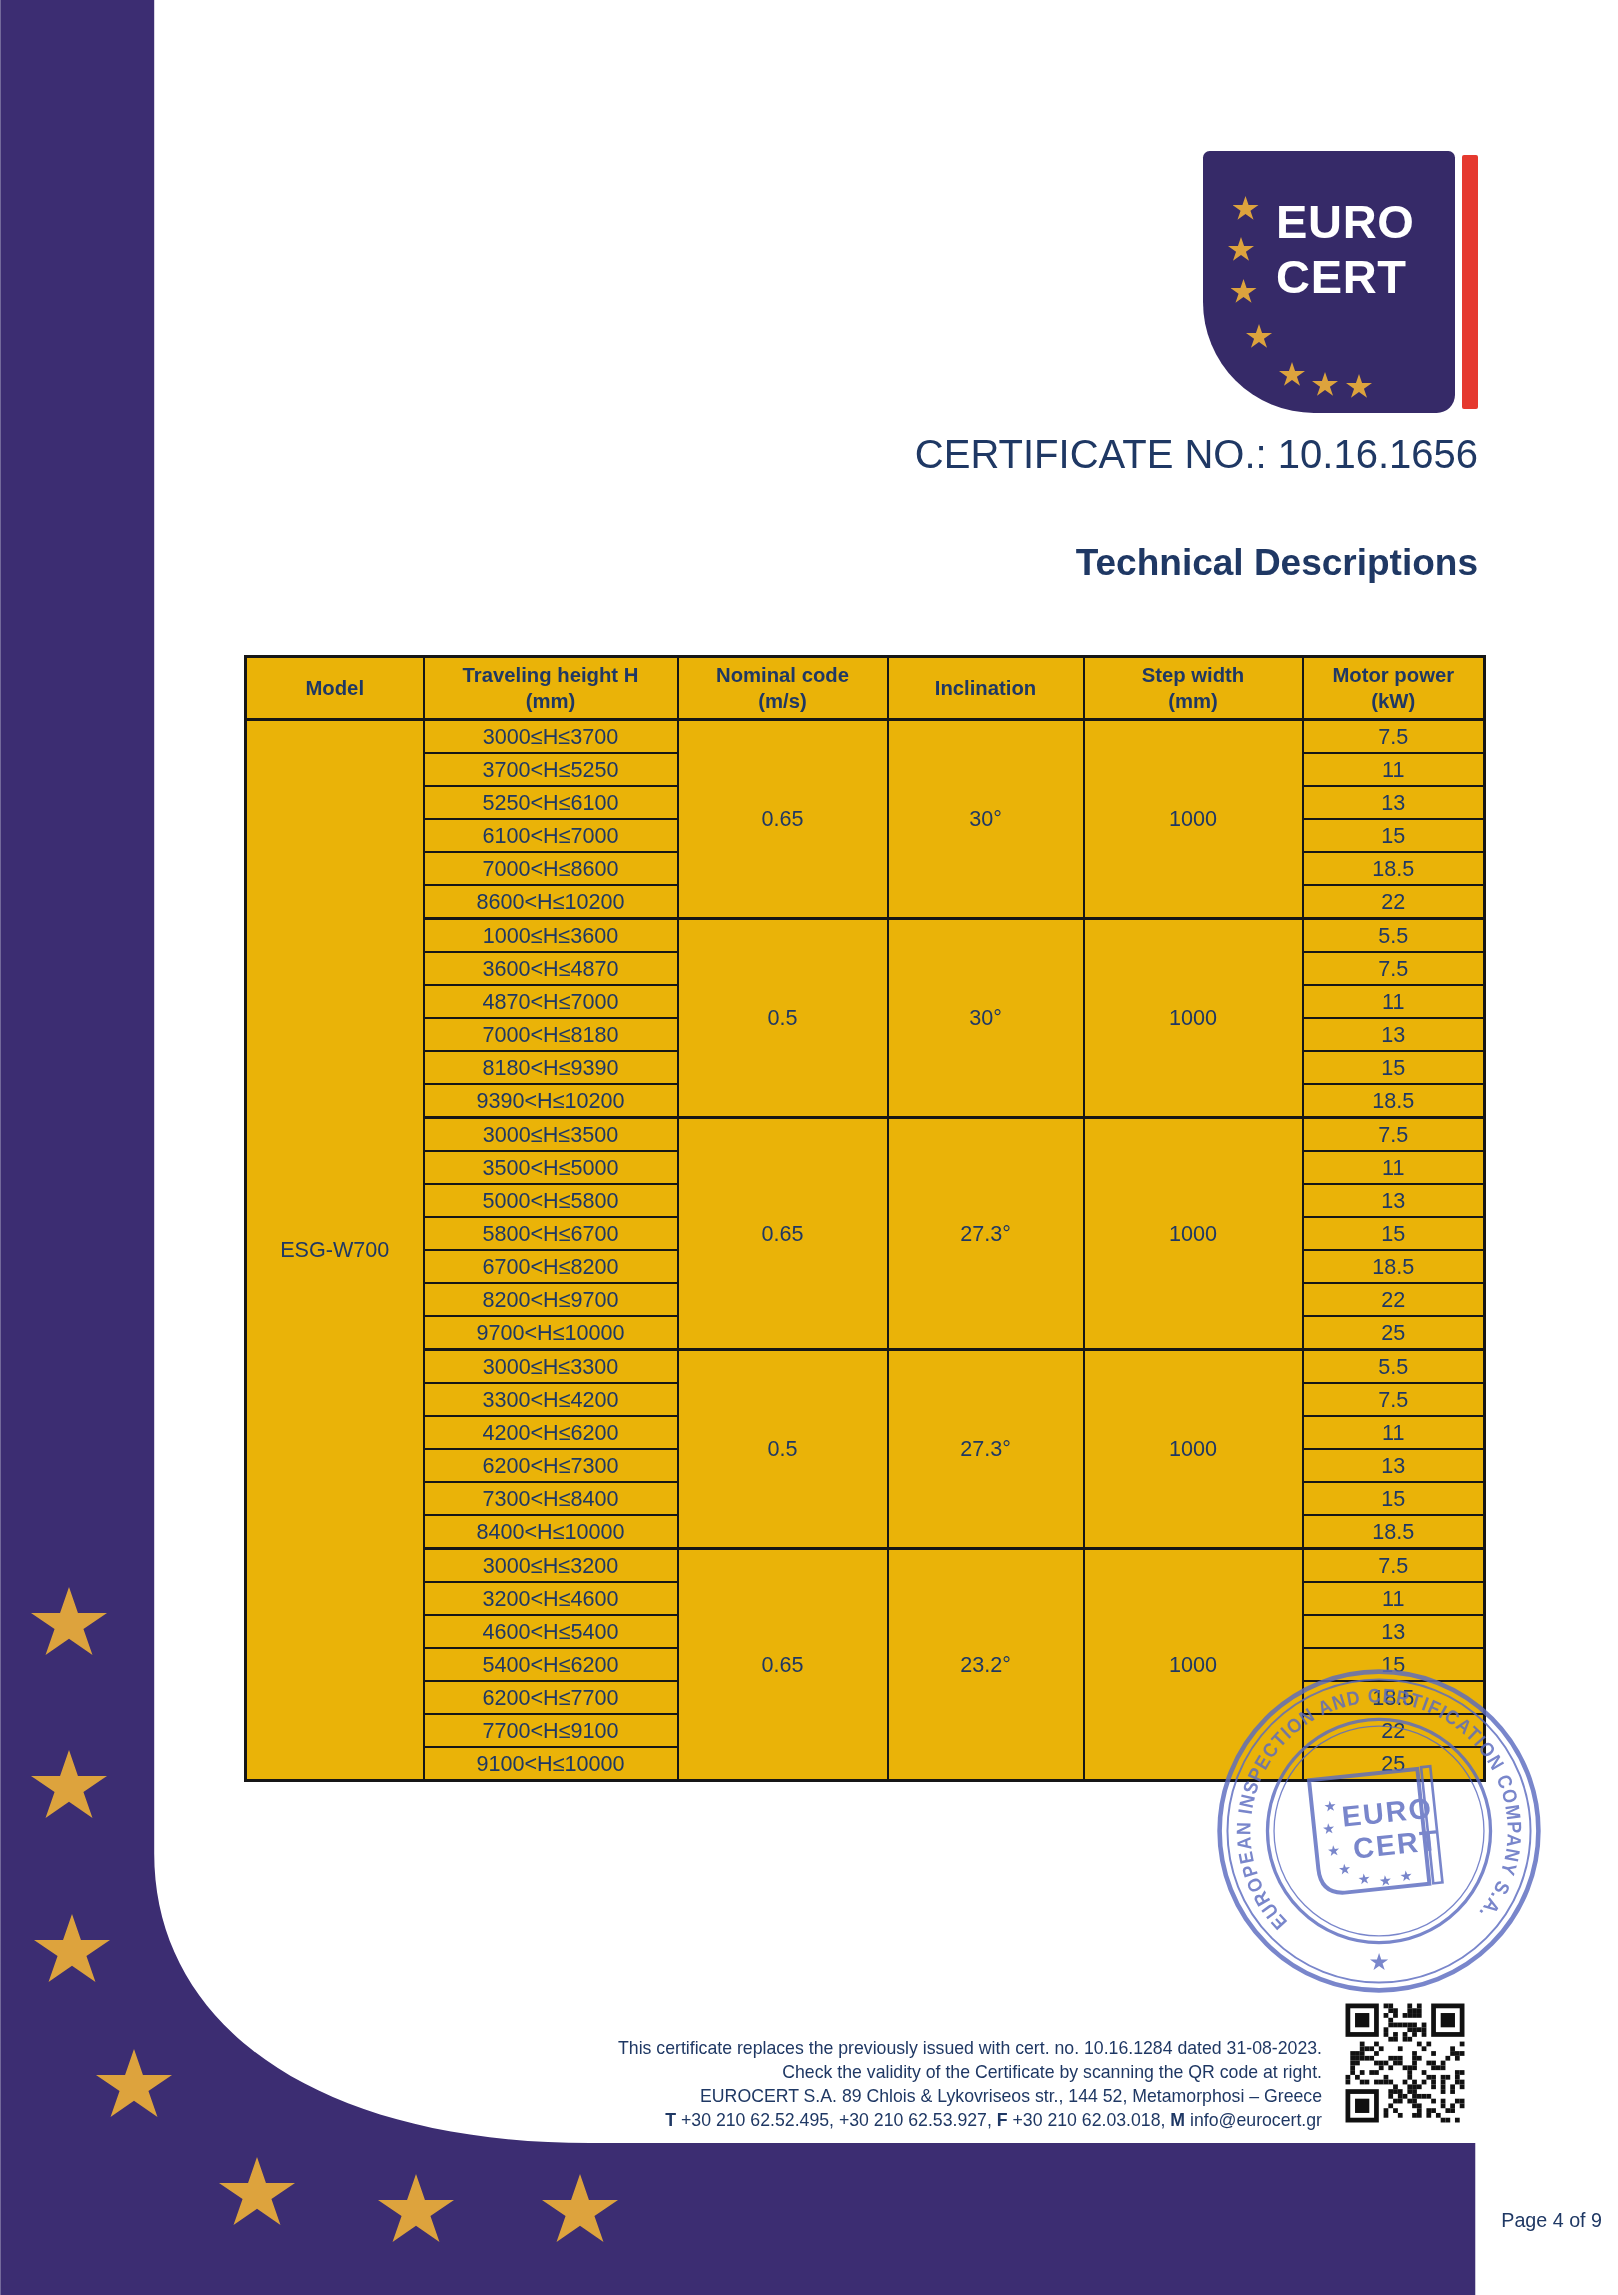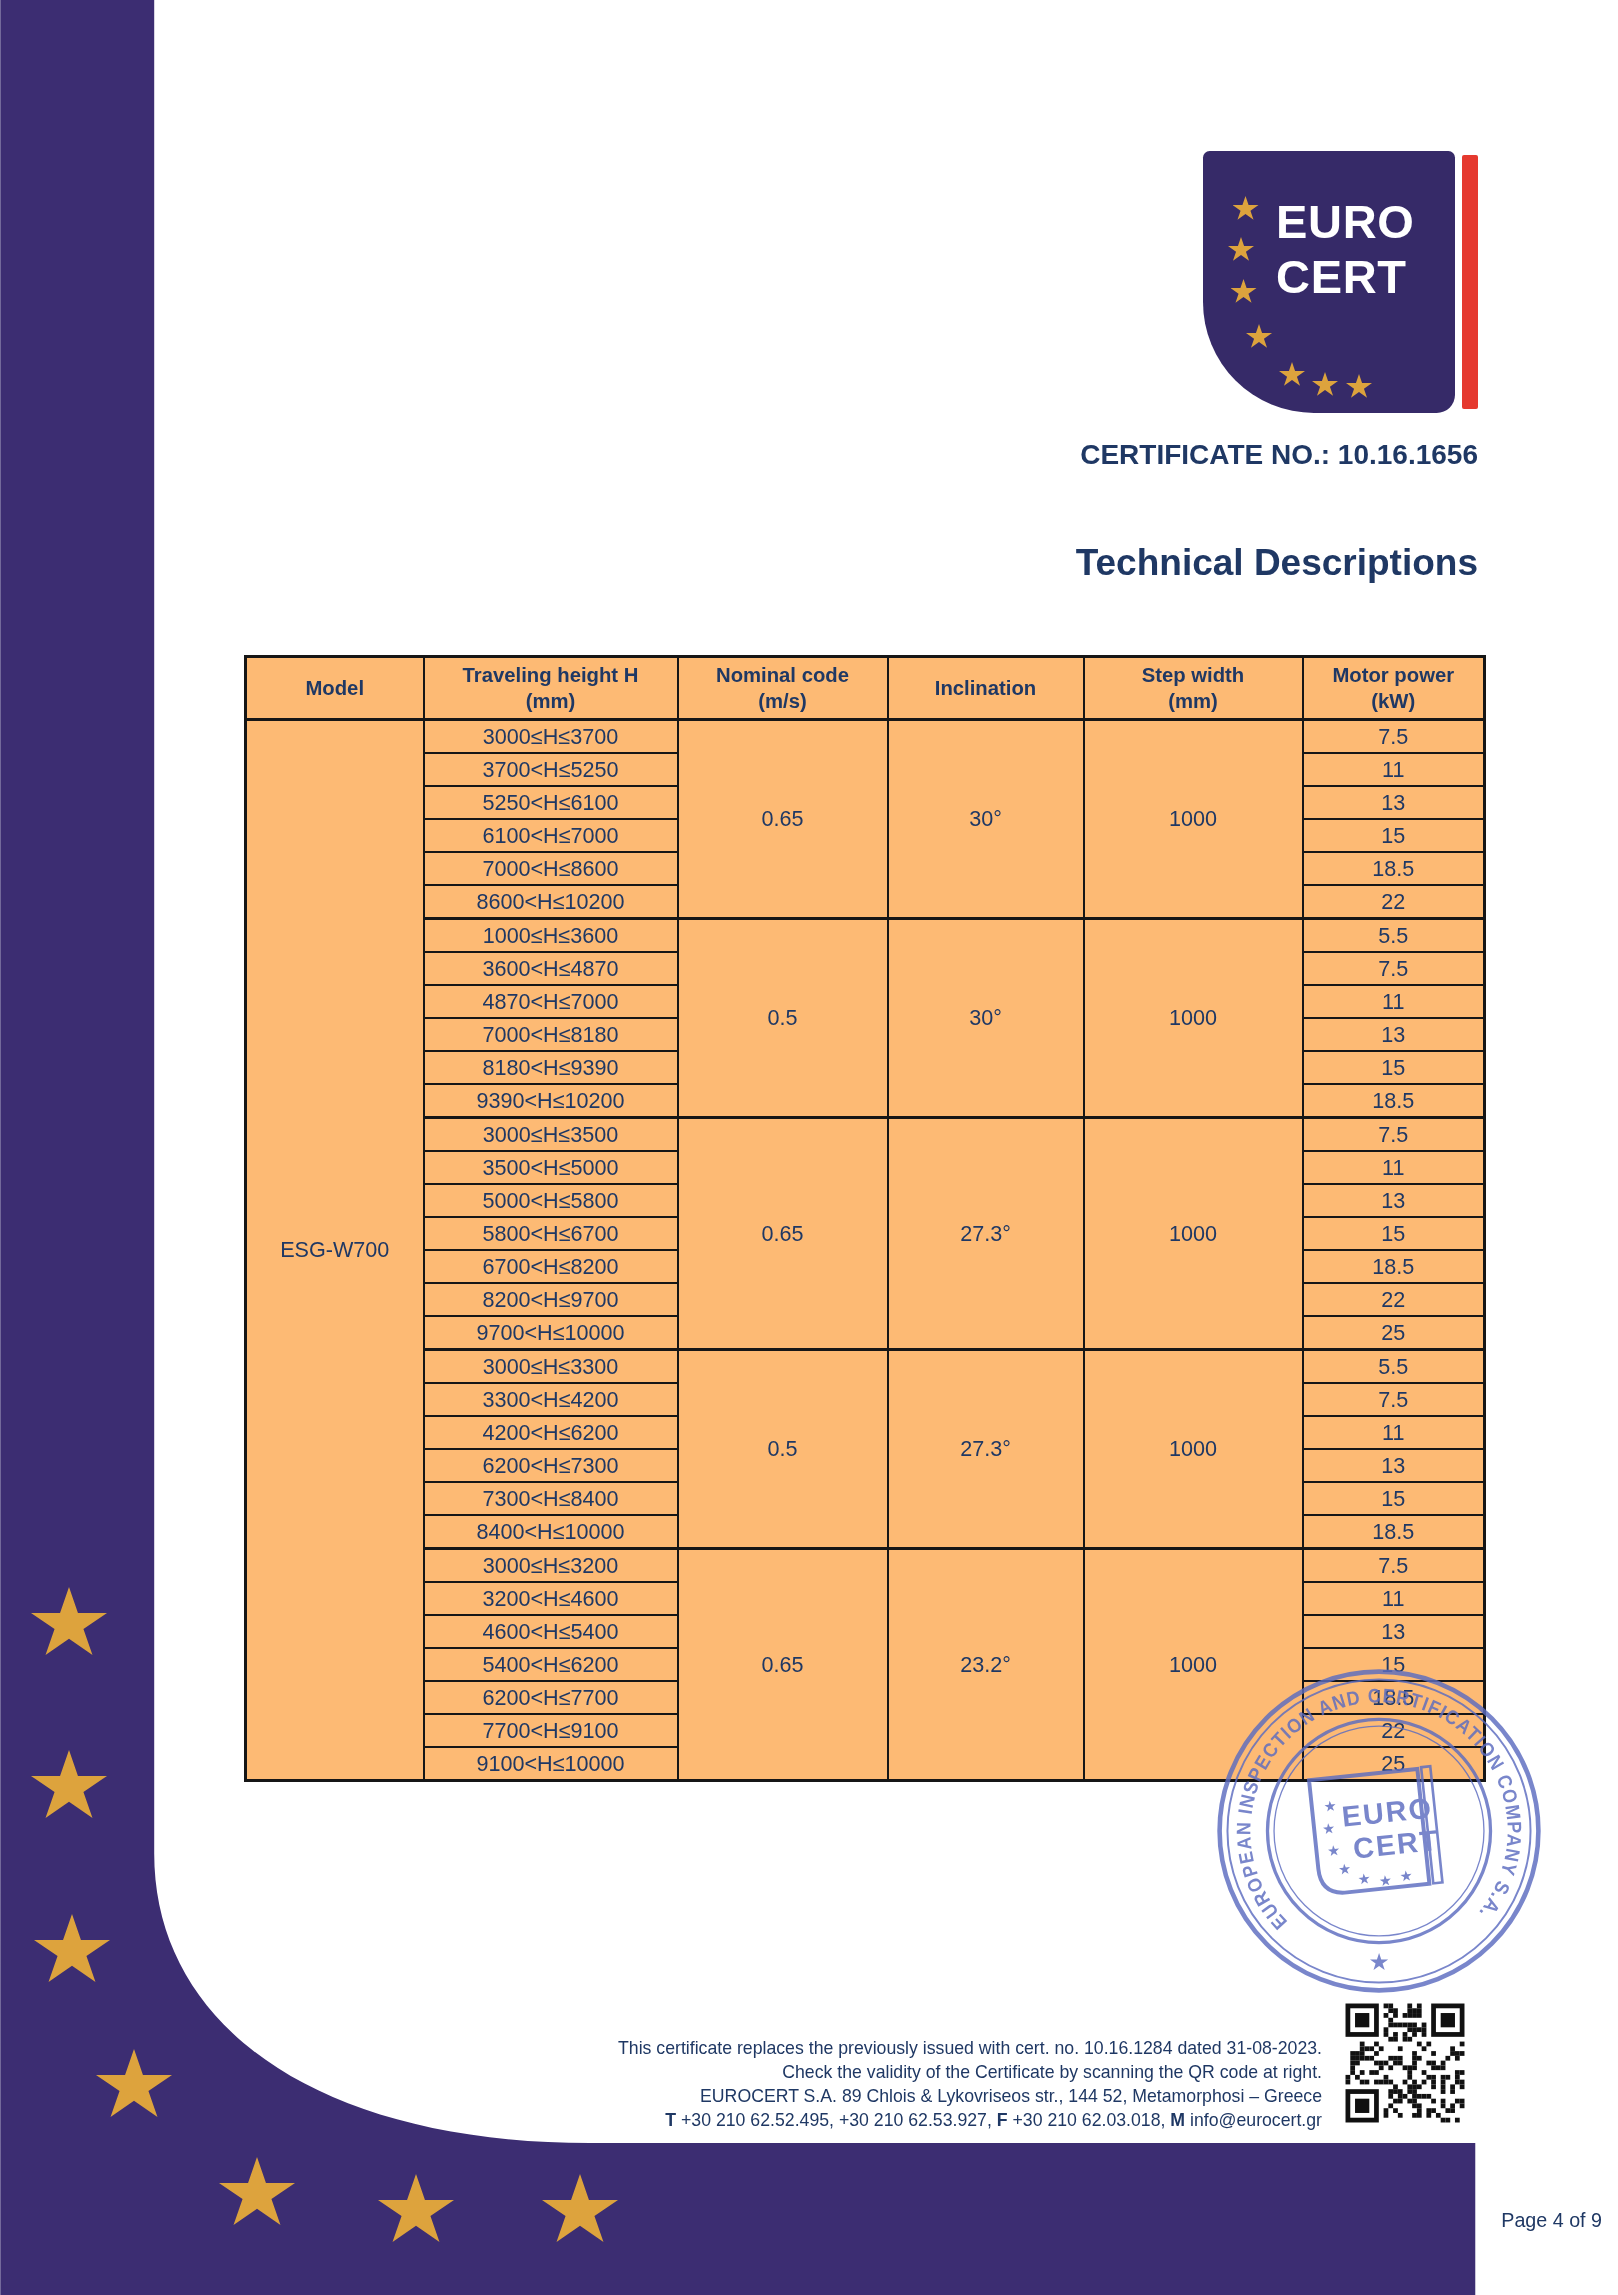--- a/index.html
+++ b/index.html
@@ -29,26 +29,26 @@
   .red-bar{
     position:absolute;left:1462px;top:155px;width:15.7px;height:254px;
     background:#e5392f;border-radius:2px;z-index:2;
   }
 
   
   .titles{
     position:absolute;right:141px;top:423px;width:917px;text-align:right;z-index:2;
   }
   .t-annex{font-size:76px;line-height:83px;font-weight:400;letter-spacing:0px;}
-  .t-cert{font-size:28px;line-height:63px;font-weight:700;}
+  .t-cert{font-size:40px;line-height:63px;font-weight:400;}
   .t-tech{font-size:37px;line-height:58px;font-weight:700;margin-top:48px;}
 
   
   .tblwrap{position:absolute;left:244px;top:655px;z-index:2;}
-  table.spec{border-collapse:collapse;table-layout:fixed;width:1238px;background:#fdba74;border:3.3px solid #161616;}
+  table.spec{border-collapse:collapse;table-layout:fixed;width:1238px;background:#eab308;border:3.3px solid #161616;}
   table.spec th, table.spec td{
     border:2px solid #161616;text-align:center;vertical-align:middle;padding:0;color:#1f3864;
     overflow:hidden;
   }
   table.spec thead th{height:60px;font-size:20.3px;font-weight:700;border-top:3.9px solid #161616;border-bottom:3.9px solid #161616;}
   table.spec td{height:31px;font-size:21.6px;font-weight:400;}
   table.spec tr.gs td{border-top:3.9px solid #161616;}
   .hdr2{line-height:26px;}
 
   

